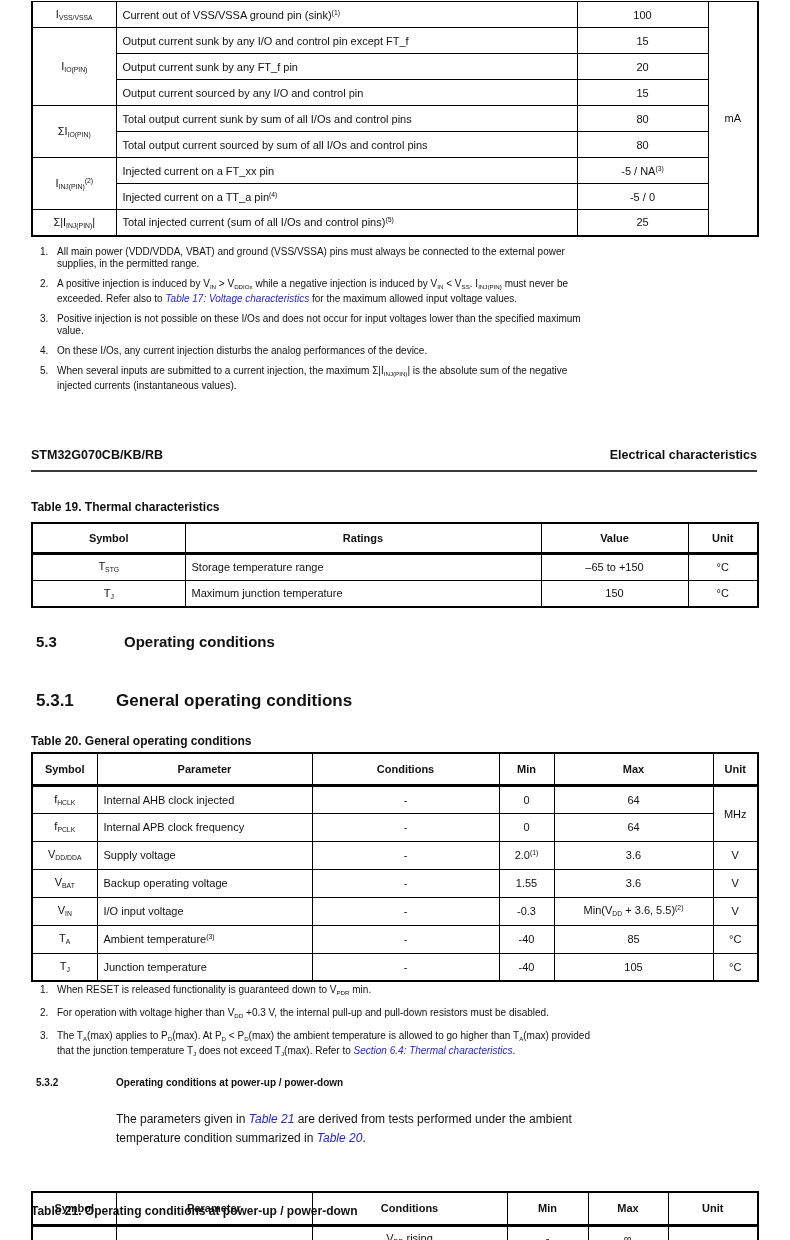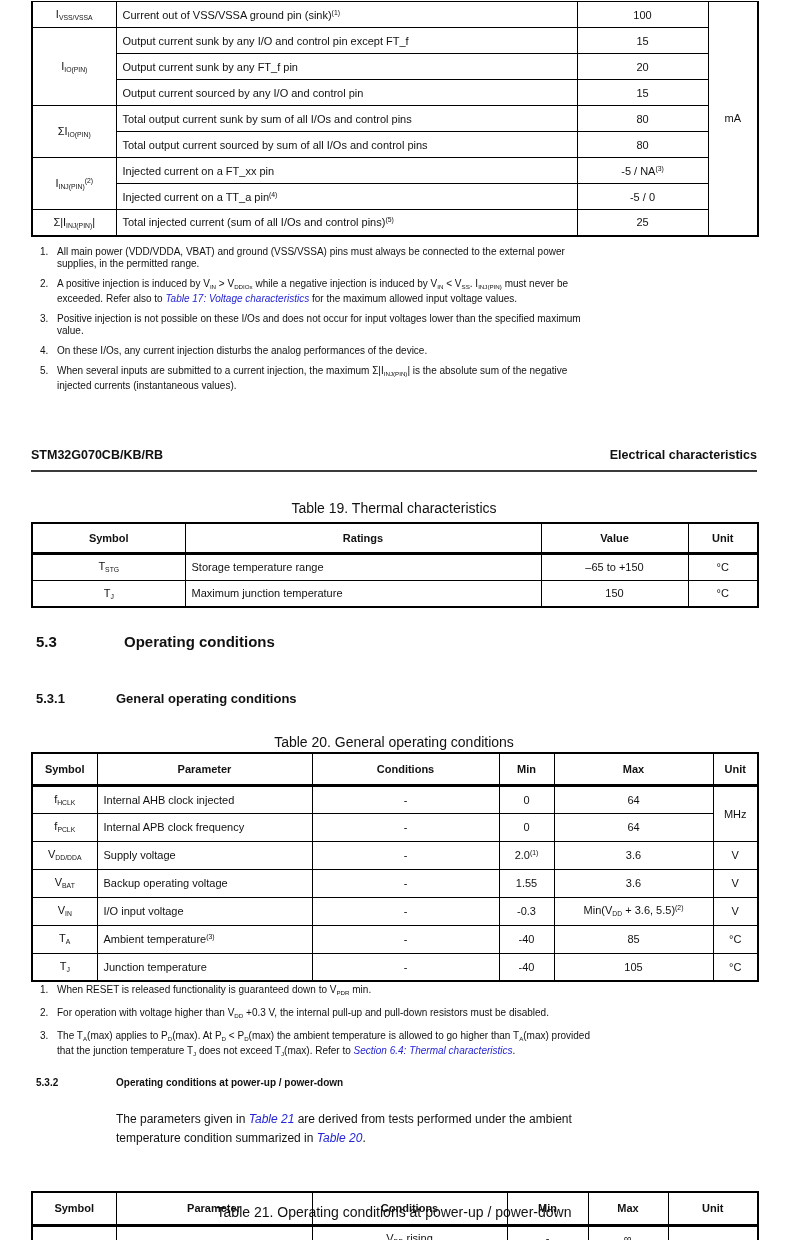--- a/index.html
+++ b/index.html
@@ -29,30 +29,30 @@
   .fns{padding-left:9px;font-size:10px;line-height:12px;}
   .fn-item{display:flex;margin-bottom:8px;}
   .fn-num{width:17px;flex:none;}
   .fn-text{flex:1;}
 
   
   #runhdr{top:448px;height:24px;display:flex;justify-content:space-between;
     font-size:12.5px;font-weight:bold;border-bottom:2px solid var(--rule);}
 
   
-  .tbl-title{text-align:center;font-size:14px;font-weight:normal;}
+  .tbl-title{font-size:12px;font-weight:bold;}
   #t19-title{top:500px;} #t20-title{top:734px;} #t21-title{top:1204px;}
   #abs-wrap{top:1px;} #t19-wrap{top:522px;} #t20-wrap{top:752px;} #t21-wrap{top:1191px;}
   #fn-abs{top:246px;} #fn-gen{top:984px;}
 
   
   .heading{font-weight:bold;padding-left:5px;display:flex;}
   .secnum{width:80px;flex:none;}
   #h53{top:633px;font-size:15px;gap:8px;}
-  #h531{top:691px;font-size:13px;}
+  #h531{top:691px;font-size:17px;}
   #h532{top:1077px;font-size:10px;}
 
   
   #para{top:1110px;padding-left:85px;font-size:12px;line-height:19px;width:700px;}
 </style>
 </head>
 <body>
 
 <div id="page">
 

